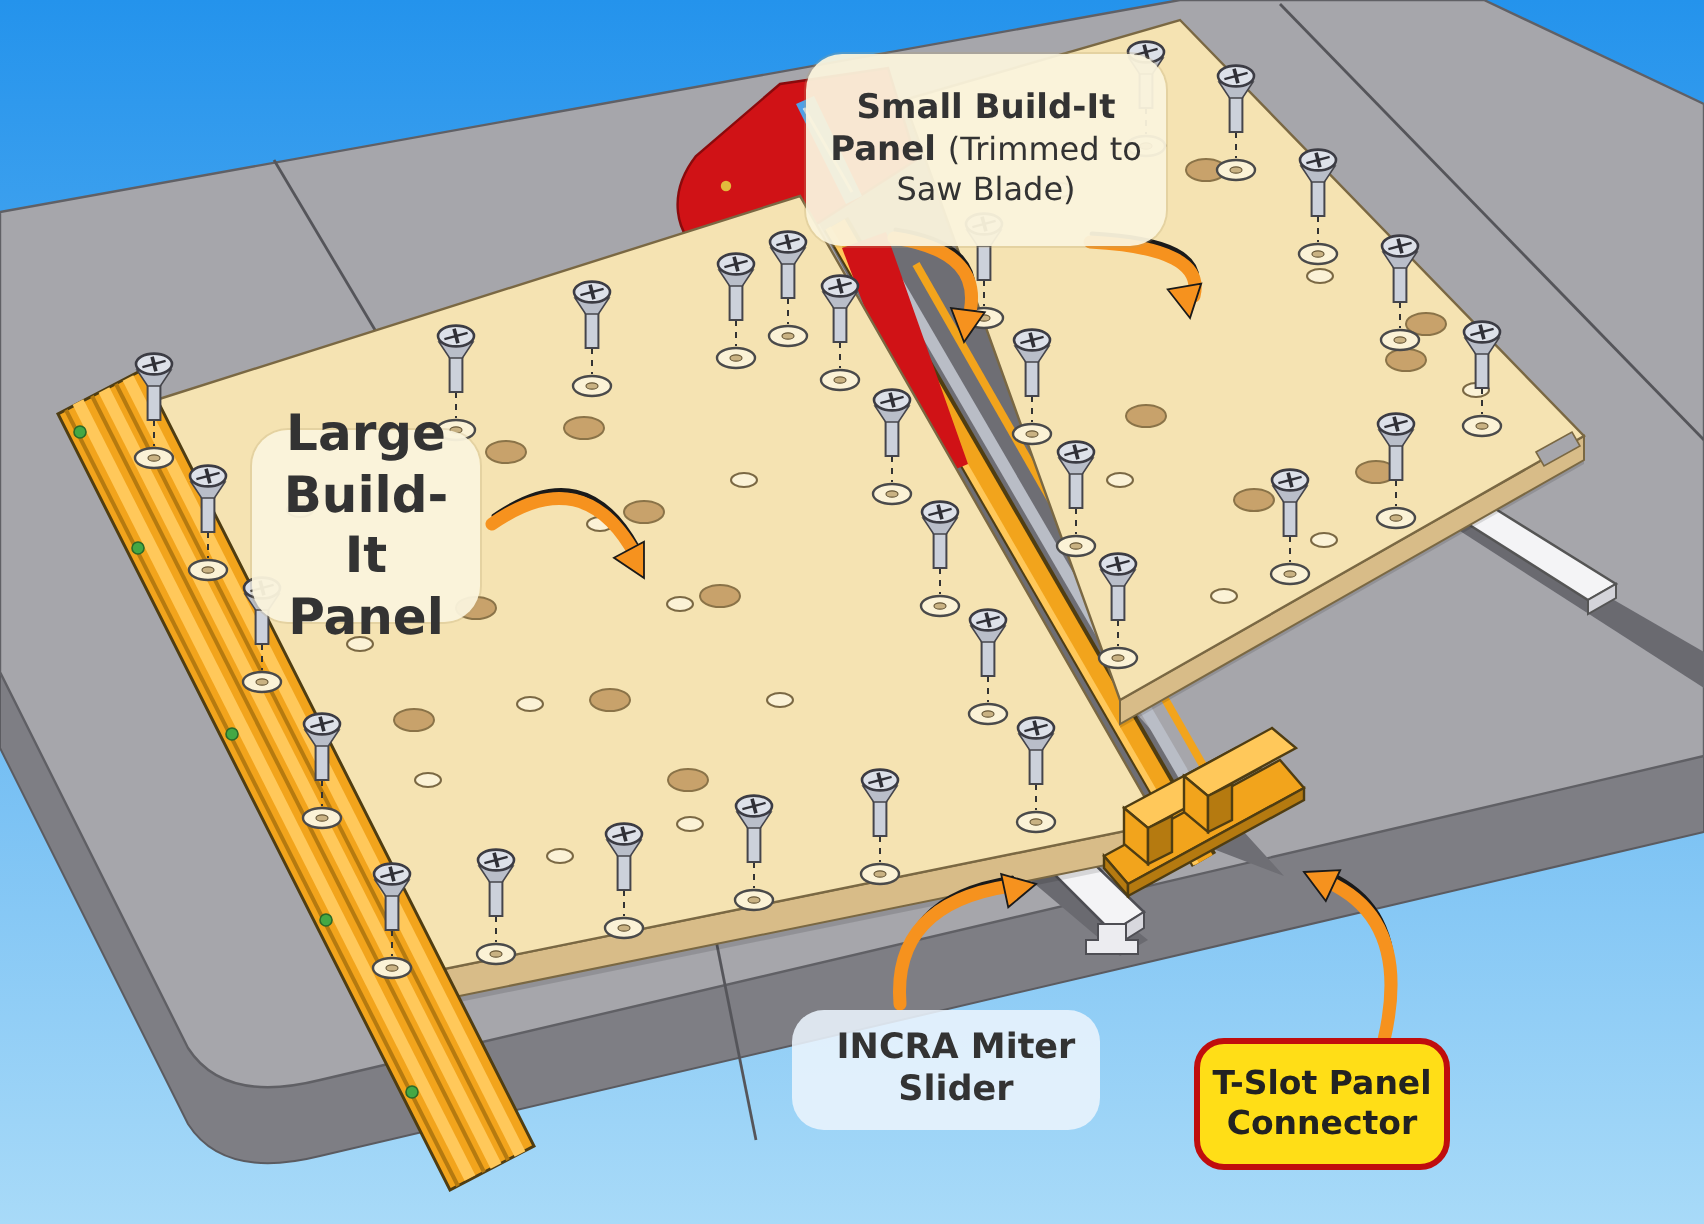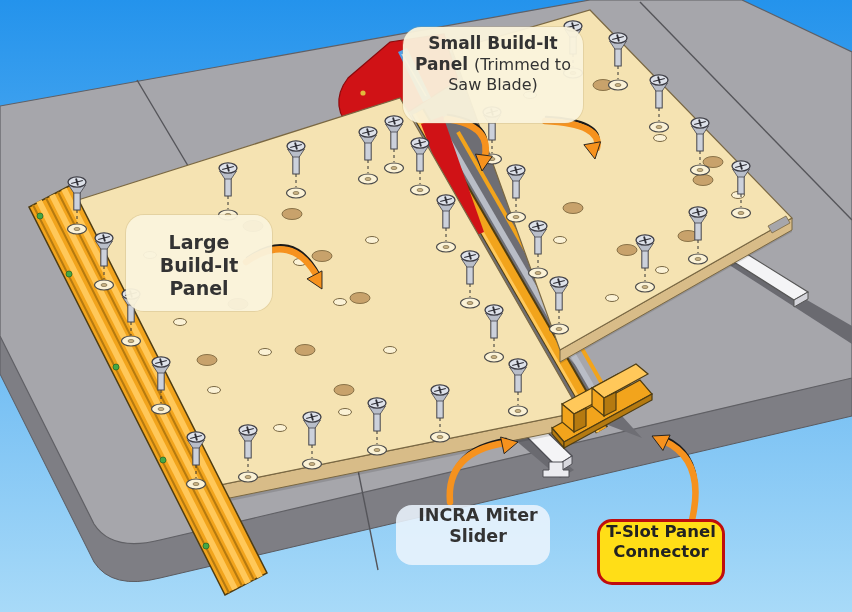--- a/index.html
+++ b/index.html
@@ -6,27 +6,27 @@
   .stage{
     position:relative;width:852px;height:612px;overflow:hidden;
     font-family:"DejaVu Sans","Liberation Sans",sans-serif;
   }
   .stage svg{position:absolute;left:0;top:0;}
   .bgstop0{stop-color:var(--bg_top,#2493EC);}
   .bgstop1{stop-color:var(--bg_bottom,#A8DAF8);}
   .callout{
     position:absolute;text-align:center;color:var(--label_text,#333333);
     font-weight:bold;border-radius:18px;box-sizing:border-box;
-    display:flex;align-items:flex-start;justify-content:center;
+    display:flex;align-items:center;justify-content:center;
     line-height:1.22;
   }
   .cream{background:rgba(250,243,220,0.95);box-shadow:0 0 0 1px rgba(180,160,110,0.25);}
   #lbl-small{left:403px;top:27px;width:180px;height:96px;font-size:17px;padding:6px 8px;}
   #lbl-small .note{font-weight:normal;font-size:16px;}
-  #lbl-large{left:126px;top:215px;width:146px;height:96px;font-size:19px;padding:16px;}
+  #lbl-large{left:126px;top:215px;width:114px;height:96px;font-size:25px;padding:16px;}
   #lbl-incra{
     left:396px;top:505px;width:154px;height:60px;font-size:17.5px;
     background:rgba(235,244,253,0.88);border-radius:16px;padding-left:10px;
   }
   #lbl-tslot{
     left:597px;top:519px;width:128px;height:66px;font-size:16.5px;
     background:var(--tslot_yellow,#FFDE17);
     border:3px solid var(--tslot_border,#C00D0D);border-radius:15px;color:#222;
   }
 </style>

